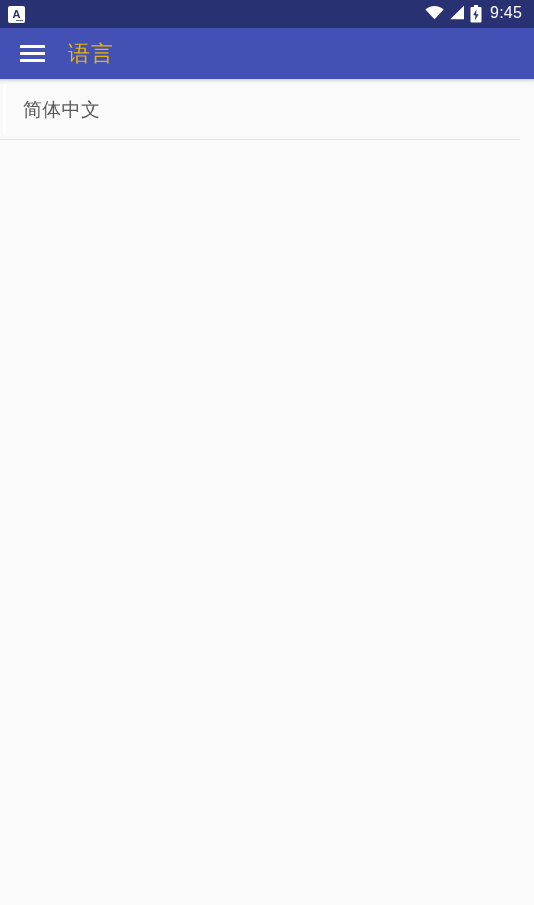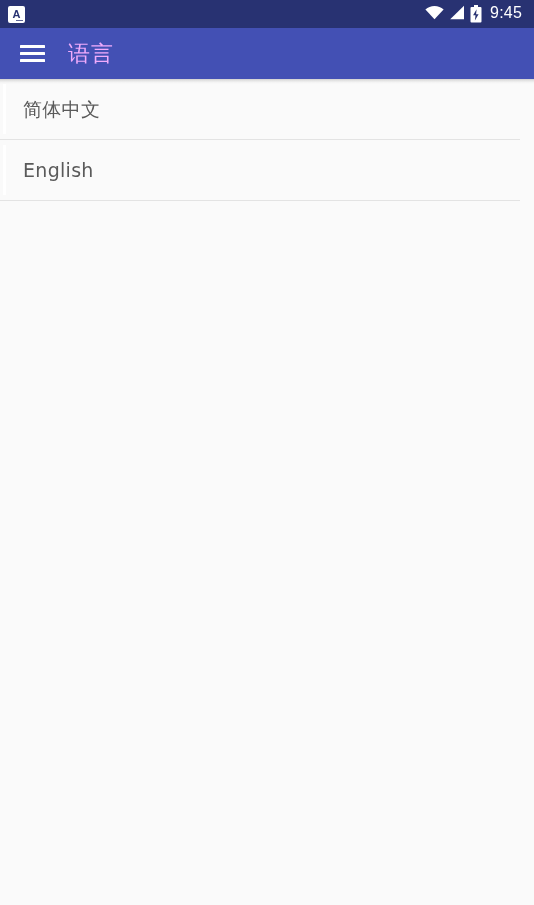--- a/index.html
+++ b/index.html
@@ -147,21 +147,21 @@
     border-radius: 50%;
   }
   .menu-button .bar {
     width: 25px;
     height: 3px;
     background: #ffffff;
     border-radius: .5px;
   }
 
   .app-bar-title {
-    color: #f0abfc;
+    color: #eab308;
     font-size: 22px;
     line-height: 1;
     margin-left: 12px;
     letter-spacing: 1px;
     font-family: "DejaVu Sans", "Liberation Sans", sans-serif;
   }
 
   
   .list {
     position: absolute;
@@ -263,21 +263,18 @@
     <div class="app-bar-title">语言</div>
   </div>
 
   <div class="list">
 
     <div class="list-item">
       <span class="list-item-label">简体中文</span>
     </div>
 
 
-    <div class="list-item">
-      <span class="list-item-label">English</span>
-    </div>
 
   </div>
 
   <div class="list-filler"></div>
 
 </div>
 
 </body></html>

